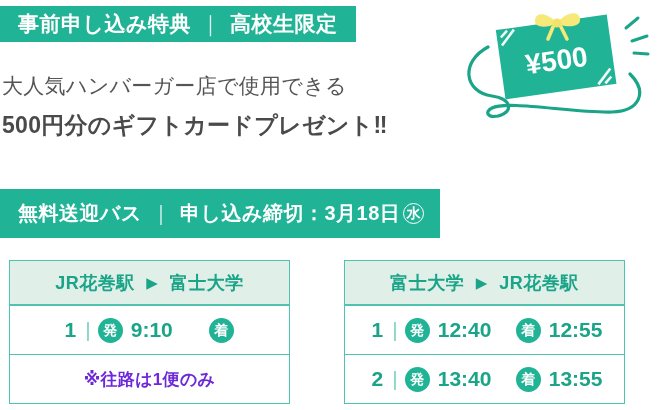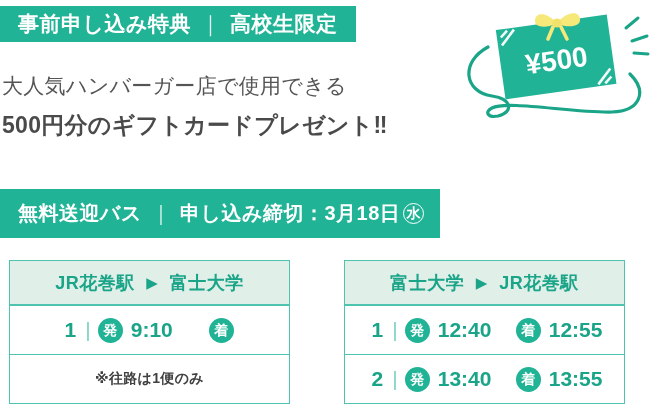--- a/index.html
+++ b/index.html
@@ -161,22 +161,22 @@
     text-align: center;
     margin-right: 8px;
   }
   .leg-time { min-width: 56px; }
 
   .sched-note {
     height: 48px;
     display: flex;
     align-items: center;
     justify-content: center;
-    color: #404040;
-    font-size: 14px;
+    color: #6d28d9;
+    font-size: 17px;
     font-weight: bold;
     letter-spacing: 0.3px;
   }
 </style>
 </head>
 <body>
 
 <div class="banner" id="banner-promo">
   <span>事前申し込み特典</span>
   <span class="banner-sep">｜</span>

